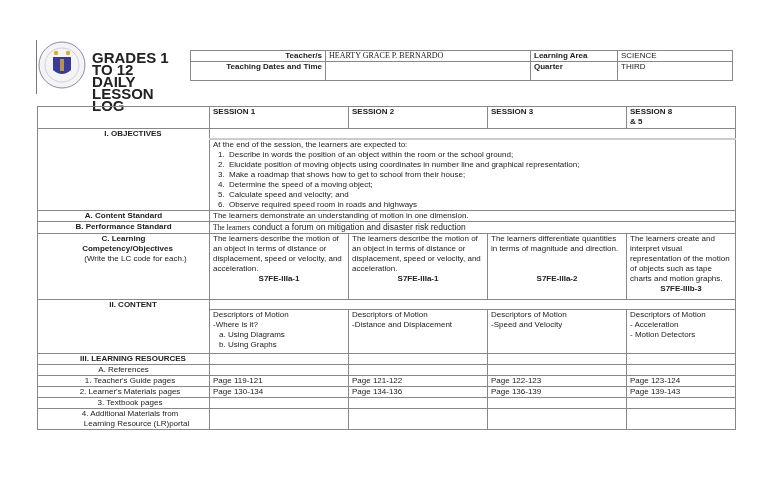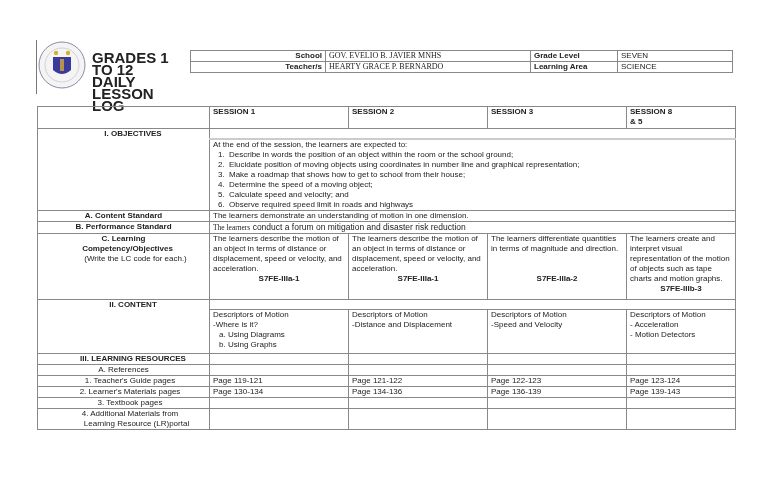--- a/index.html
+++ b/index.html
@@ -49,31 +49,31 @@
   </svg>
 </div>
 <div class="abs hdr-title">
   <div>GRADES 1 TO 12</div>
   <div>DAILY LESSON</div>
   <div>LOG</div>
 </div>
 
 <table class="hdr">
   <tbody>
-      <tr>
-    <td class="lbl">School</td>
-    <td class="val">GOV. EVELIO B. JAVIER MNHS</td>
-    <td class="lbl2">Grade Level</td>
-    <td class="val2">SEVEN</td>
-  </tr>
   <tr>
     <td class="lbl">Teacher/s</td>
     <td class="val">HEARTY GRACE P. BERNARDO</td>
     <td class="lbl2">Learning  Area</td>
     <td class="val2">SCIENCE</td>
+  </tr>
+  <tr class="tall">
+    <td class="lbl">Teaching Dates and Time</td>
+    <td class="val"></td>
+    <td class="lbl2">Quarter</td>
+    <td class="val2">THIRD</td>
   </tr>
 </tbody>
   </table>
 
 <table class="main">
   <tbody>
       <tr style="height:22px;">
     <td class="left"></td>
     <td class="center b" style="width:132px;">SESSION  1</td>
     <td class="center b" style="width:132px;">SESSION  2</td>
@@ -89,21 +89,21 @@
   </tr>
   <tr class="gray-gap">
     <td colspan="4">
       <div>At the end of the session, the learners are expected to:</div>
       <ol class="obj">
         <li>Describe in words the position of an object within the room or the school ground;</li>
         <li>Elucidate position of moving objects using coordinates in number line and graphical representation;</li>
         <li>Make a roadmap that shows how to get to school from their house;</li>
         <li>Determine  the speed of a moving object;</li>
         <li>Calculate speed and velocity; and</li>
-        <li>Observe required speed limit in roads and highways</li>
+        <li>Observe required speed room in roads and highways</li>
       </ol>
     </td>
   </tr>
   <tr class="thick-top">
     <td class="left b">A.   Content Standard</td>
     <td colspan="4">The learners demonstrate an understanding of motion in one dimension.</td>
   </tr>
   <tr class="thick-top">
     <td class="left b">B.   Performance Standard</td>
     <td colspan="4"><span class="serif-small">The learners</span><span style="font-size:8.5px;"> conduct a forum on mitigation and disaster risk reduction</span></td>

